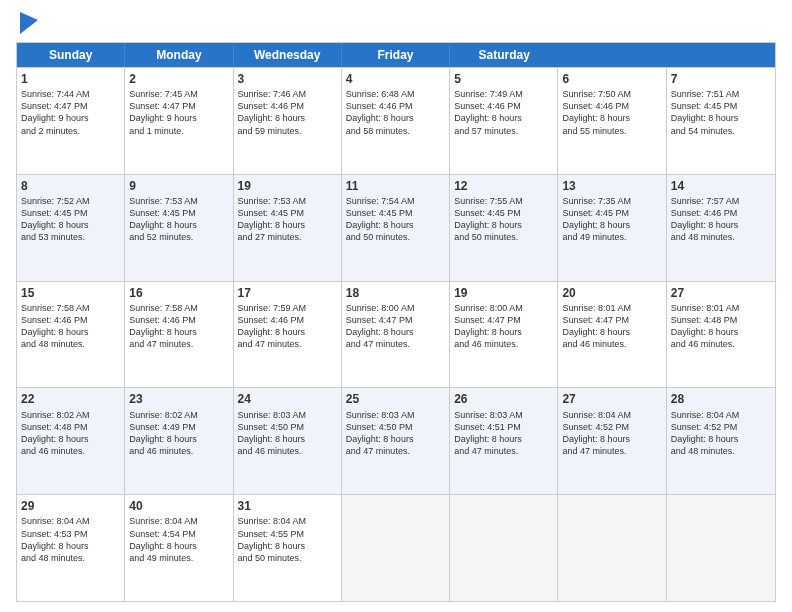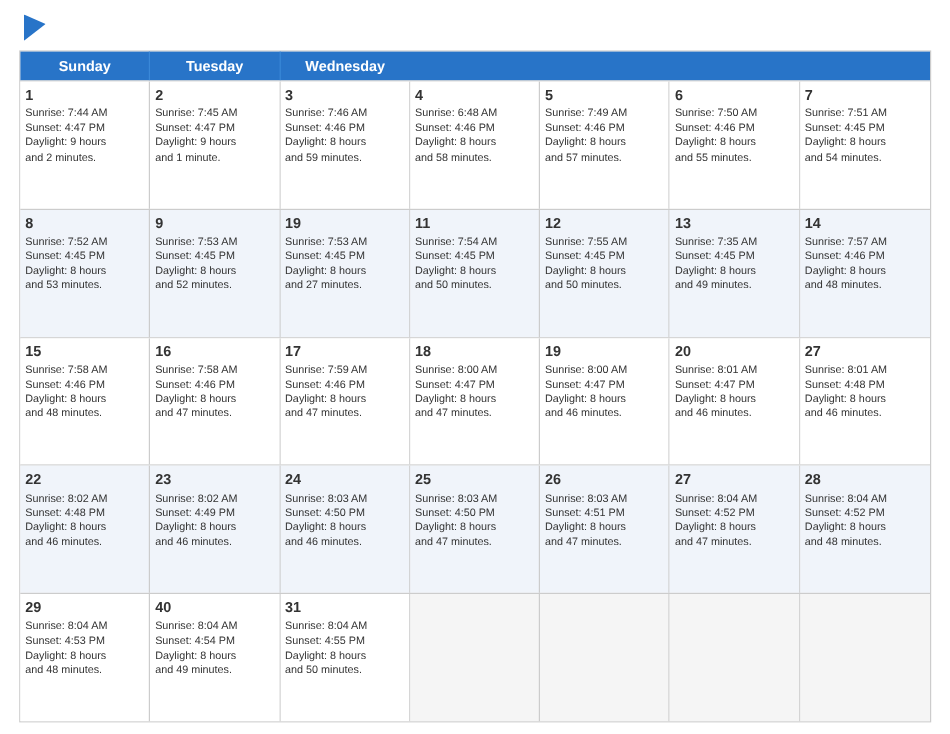--- a/index.html
+++ b/index.html
@@ -130,22 +130,24 @@
     </div>
     <div class="title-block">
       <div class="month-title"></div>
       <div class="subtitle"></div>
     </div>
   </div>
 
   <div class="calendar">
     <div class="cal-header">
     <div class="cal-header-cell">Sunday</div>
-        <div class="cal-header-cell">Tuesday</div>
+        <div class="cal-header-cell">Monday</div>
         <div class="cal-header-cell">Wednesday</div>
+        <div class="cal-header-cell">Friday</div>
+        <div class="cal-header-cell">Saturday</div>
       </div>
     <div class="cal-body">
     <div class="cal-row">
           <div class="cal-cell">
             <span class="day-num">1</span>
             <div class="cell-text">Sunrise: 7:44 AM</div>
             <div class="cell-text">Sunset: 4:47 PM</div>
             <div class="cell-text">Daylight: 9 hours</div>
             <div class="cell-text">and 2 minutes.</div>
           </div>

